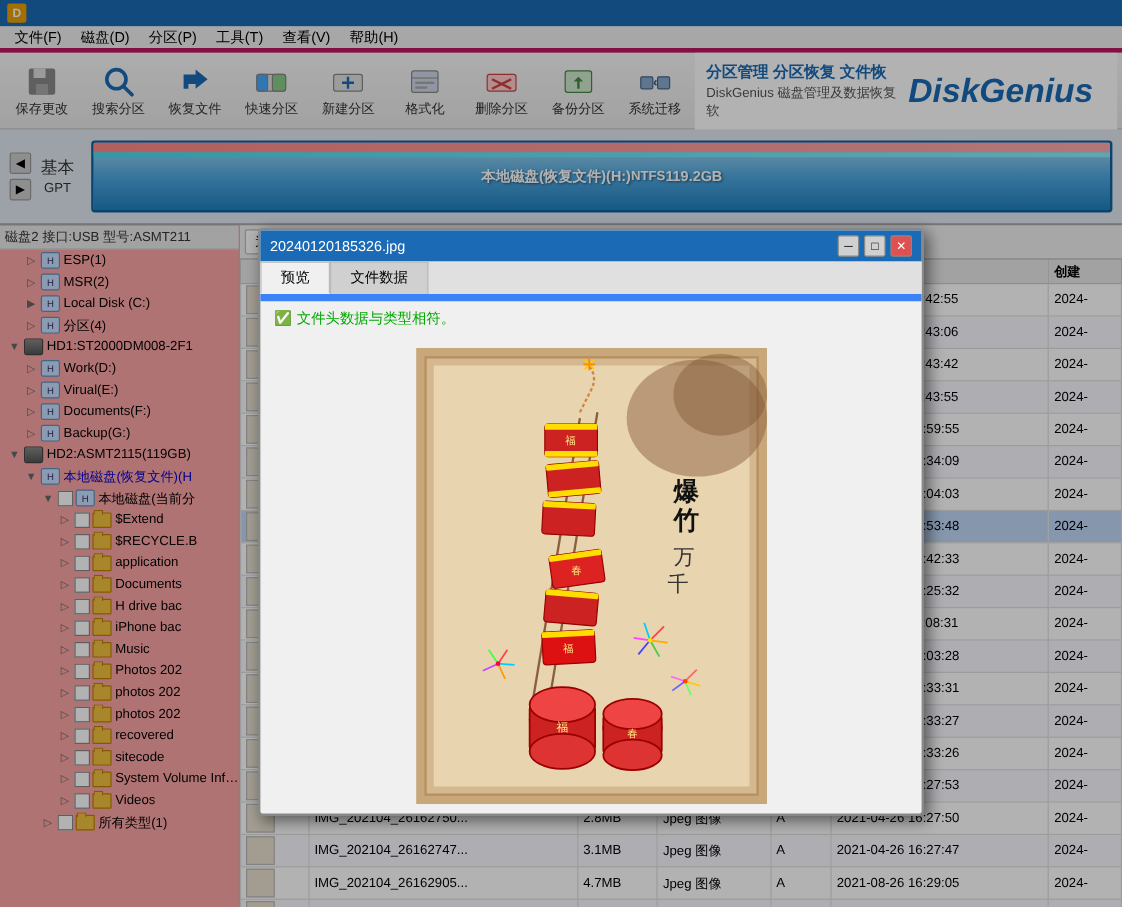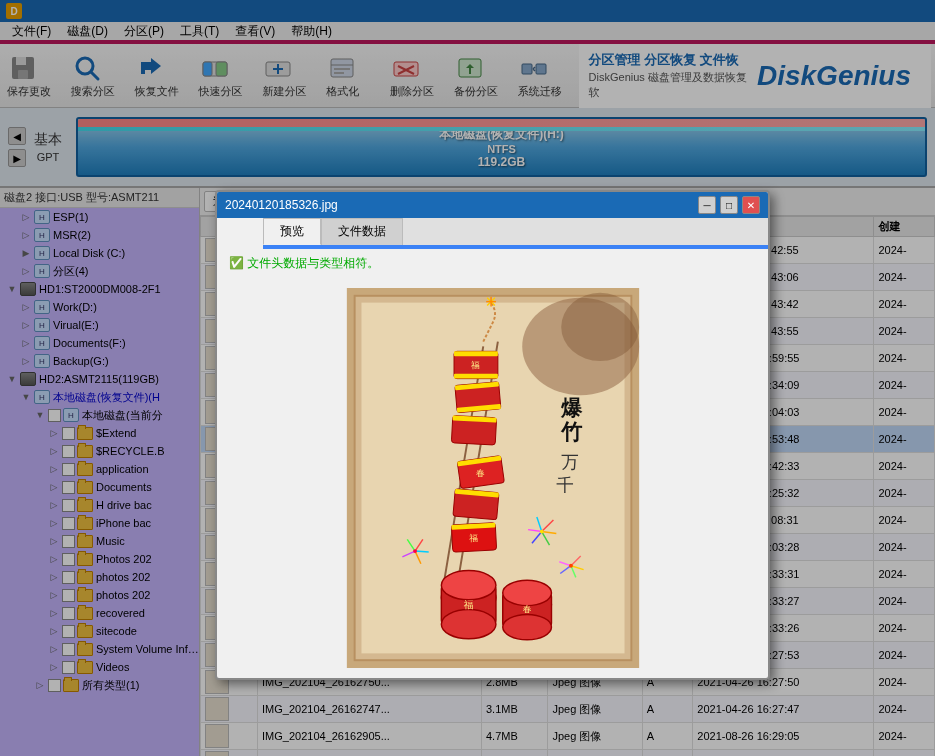--- a/index.html
+++ b/index.html
@@ -17,21 +17,21 @@
       height: 22px; background: #f0f0f0; border-bottom: 4px solid #be185d; display: flex; align-items: center; padding: 0 4px;
     }
     #menubar span { padding: 2px 8px; font-size: 12px; cursor: pointer; }
 
     
     #toolbar {
       height: 64px; background: linear-gradient(to bottom, #f8f8f8, #e8e8e8); border-bottom: 1px solid #bbb;
       display: flex; align-items: center; padding: 0 4px; gap: 2px;
     }
     .tool-btn {
-      display: flex; flex-direction: column; align-items: flex-start; justify-content: center;
+      display: flex; flex-direction: column; align-items: center; justify-content: center;
       width: 62px; height: 56px; cursor: pointer; border: 1px solid transparent; border-radius: 3px; padding: 4px 2px;
     }
     .tool-icon { width: 32px; height: 32px; display: flex; align-items: center; justify-content: center; margin-bottom: 2px; }
     .tool-label { font-size: 11px; color: #333; text-align: center; line-height: 1.2; }
 
     
     #brand {
       margin-left: auto; display: flex; align-items: center; background: #fff; height: 64px; padding: 0 10px;
     }
     #brand-logo { font-size: 28px; font-weight: bold; color: #1a6ab5; font-style: italic; margin-right: 10px; }
@@ -42,33 +42,33 @@
     #diskbar {
       height: 80px; background: #e0e8f0; border-bottom: 2px solid #aaa; display: flex; align-items: center; padding: 0 8px; gap: 8px;
     }
     #diskbar-nav { display: flex; flex-direction: column; gap: 4px; }
     .nav-arrow { width: 18px; height: 18px; background: #ccc; border: 1px solid #999; cursor: pointer; display: flex; align-items: center; justify-content: center; font-size: 10px; border-radius: 2px; }
     #disk-label { font-size: 14px; color: #333; text-align: center; margin-bottom: 2px; }
     #disk-type { font-size: 11px; color: #333; }
 
     #disk-partition {
       flex: 1; height: 60px; background: linear-gradient(to bottom, #a8d8f0, #50a8e0, #2080c0); border: 2px solid #1060a0; border-radius: 3px;
-      display: flex; flex-direction: column; align-items: center; justify-content: center; cursor: pointer; position: relative;
+      display: flex; flex-direction: row; align-items: center; justify-content: center; cursor: pointer; position: relative;
     }
     #disk-partition-label { font-size: 12px; color: #fff; font-weight: bold; text-shadow: 1px 1px 2px #00000088; }
     #disk-partition-fs { font-size: 11px; color: #fff; text-shadow: 1px 1px 2px #00000088; font-weight: bold; }
     #disk-partition-size { font-size: 12px; color: #fff; font-weight: bold; text-shadow: 1px 1px 2px #00000088; }
     #disk-pink-strip { position: absolute; top: 0; left: 0; right: 0; height: 8px; background: linear-gradient(to right, #ff8888, #ffaaaa); border-radius: 2px 2px 0 0; }
     #disk-cyan-strip { position: absolute; top: 8px; left: 0; right: 0; height: 4px; background: linear-gradient(to right, #44ddee, #88eeff); }
 
     
     #main { display: flex; height: calc(756px - 22px - 22px - 64px - 80px); }
 
     
-    #left-panel { width: 200px; border-right: 1px solid #bbb; background: #c4b5fd; overflow-y: auto; flex-shrink: 0; }
+    #left-panel { width: 200px; border-right: 1px solid #bbb; background: #fca5a5; overflow-y: auto; flex-shrink: 0; }
     #disk-info-bar { background: #e8e8e8; border-bottom: 1px solid #ccc; padding: 2px 4px; font-size: 11px; color: #333; white-space: nowrap; overflow: hidden; text-overflow: ellipsis; }
 
     .tree-node { display: flex; align-items: center; padding: 1px 0; cursor: pointer; white-space: nowrap; }
     .tree-expand { width: 16px; height: 16px; display: flex; align-items: center; justify-content: center; color: #666; flex-shrink: 0; font-size: 9px; }
     .tree-checkbox { width: 13px; height: 13px; border: 1px solid #888; background: #fff; margin-right: 2px; flex-shrink: 0; }
     .folder-icon { width: 16px; height: 13px; background: #f0c040; border: 1px solid #c08000; border-radius: 1px; margin-right: 3px; flex-shrink: 0; position: relative; }
     .folder-icon::before { content: ''; position: absolute; top: -3px; left: 0; width: 6px; height: 3px; background: #f0c040; border-radius: 1px 1px 0 0; border: 1px solid #c08000; border-bottom: none; }
     .drive-icon { width: 16px; height: 14px; background: #c8e0ff; border: 1px solid #6090c0; border-radius: 2px; margin-right: 3px; flex-shrink: 0; display: flex; align-items: center; justify-content: center; font-size: 8px; color: #336; }
     .disk-icon { width: 16px; height: 14px; background: linear-gradient(to bottom, #888, #555); border: 1px solid #444; border-radius: 2px; margin-right: 3px; flex-shrink: 0; }
     .tree-label { font-size: 11px; color: #000; overflow: hidden; text-overflow: ellipsis; }
@@ -93,21 +93,21 @@
     #modal-overlay { position: fixed; top: 0; left: 0; width: 935px; height: 756px; background: rgba(0,0,0,0.3); z-index: 100; }
     #modal { position: absolute; top: 190px; left: 215px; width: 555px; height: 490px; background: #f0f0f0; border: 2px solid #888; border-radius: 4px; box-shadow: 4px 4px 12px rgba(0,0,0,0.5); }
     #modal-titlebar { height: 26px; background: #1a6ab5; display: flex; align-items: center; padding: 0 8px; border-radius: 2px 2px 0 0; }
     #modal-title { flex: 1; color: white; font-size: 12px; }
     #modal-controls { display: flex; gap: 4px; }
     .modal-ctrl-btn { width: 18px; height: 18px; border: 1px solid #888; cursor: pointer; display: flex; align-items: center; justify-content: center; font-size: 10px; border-radius: 2px; }
     .modal-ctrl-min { background: #d0d0d0; }
     .modal-ctrl-max { background: #d0d0d0; }
     .modal-ctrl-close { background: #e05050; color: white; }
 
-    #modal-tabs { display: flex; border-bottom: 4px solid #3b82f6; background: #e0e0e0; margin-left: 46px; }
+    #modal-tabs { display: flex; border-bottom: 6px solid #3b82f6; background: #e0e0e0; }
     .modal-tab { padding: 4px 16px; font-size: 12px; cursor: pointer; border: 1px solid #bbb; border-bottom: none; background: #d0d0d0; }
     .modal-tab.active { background: #f0f0f0; border-bottom: 1px solid #f0f0f0; }
 
     #modal-status { padding: 6px 12px; font-size: 12px; color: #0a0; display: flex; align-items: center; gap: 4px; }
     #modal-image-area { width: 100%; height: 400px; display: flex; align-items: center; justify-content: center; overflow: hidden; }
     #modal-image-area svg { width: 300px; height: 380px; }
 
     
     ::-webkit-scrollbar { width: 8px; height: 8px; }
     ::-webkit-scrollbar-track { background: #f0f0f0; }

